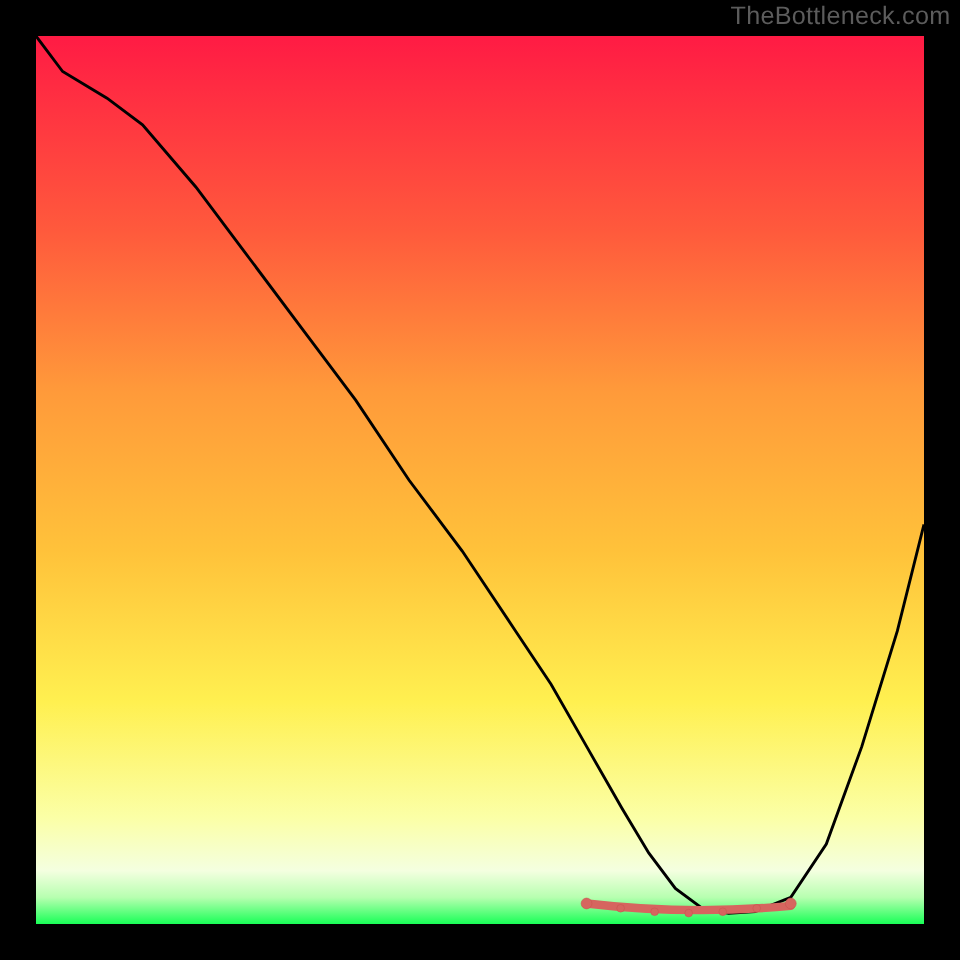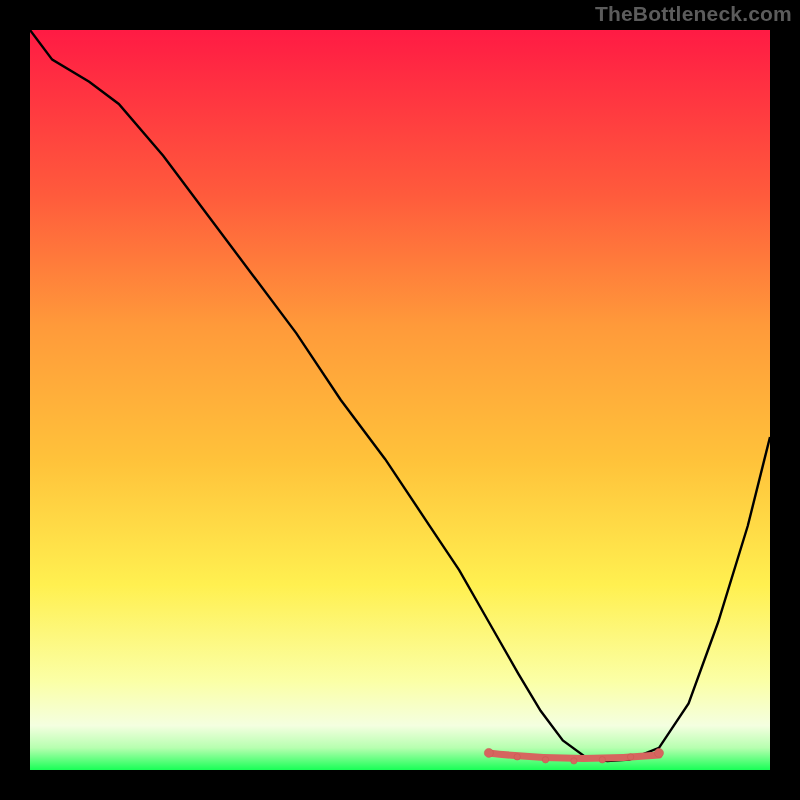--- a/index.html
+++ b/index.html
@@ -16,21 +16,21 @@
     width: 800px;
     height: 800px;
     background: #000;
   }
   .watermark {
     position: absolute;
     top: 2px;
     right: 8px;
     color: #5c5c5c;
     font-size: 21px;
-    font-weight: 700;
+    font-weight: 400;
     letter-spacing: 0.2px;
     margin-left: 26px;
   }
   .plot {
     position: absolute;
     left: 30px;
     top: 30px;
     width: 740px;
     height: 740px;
   }

